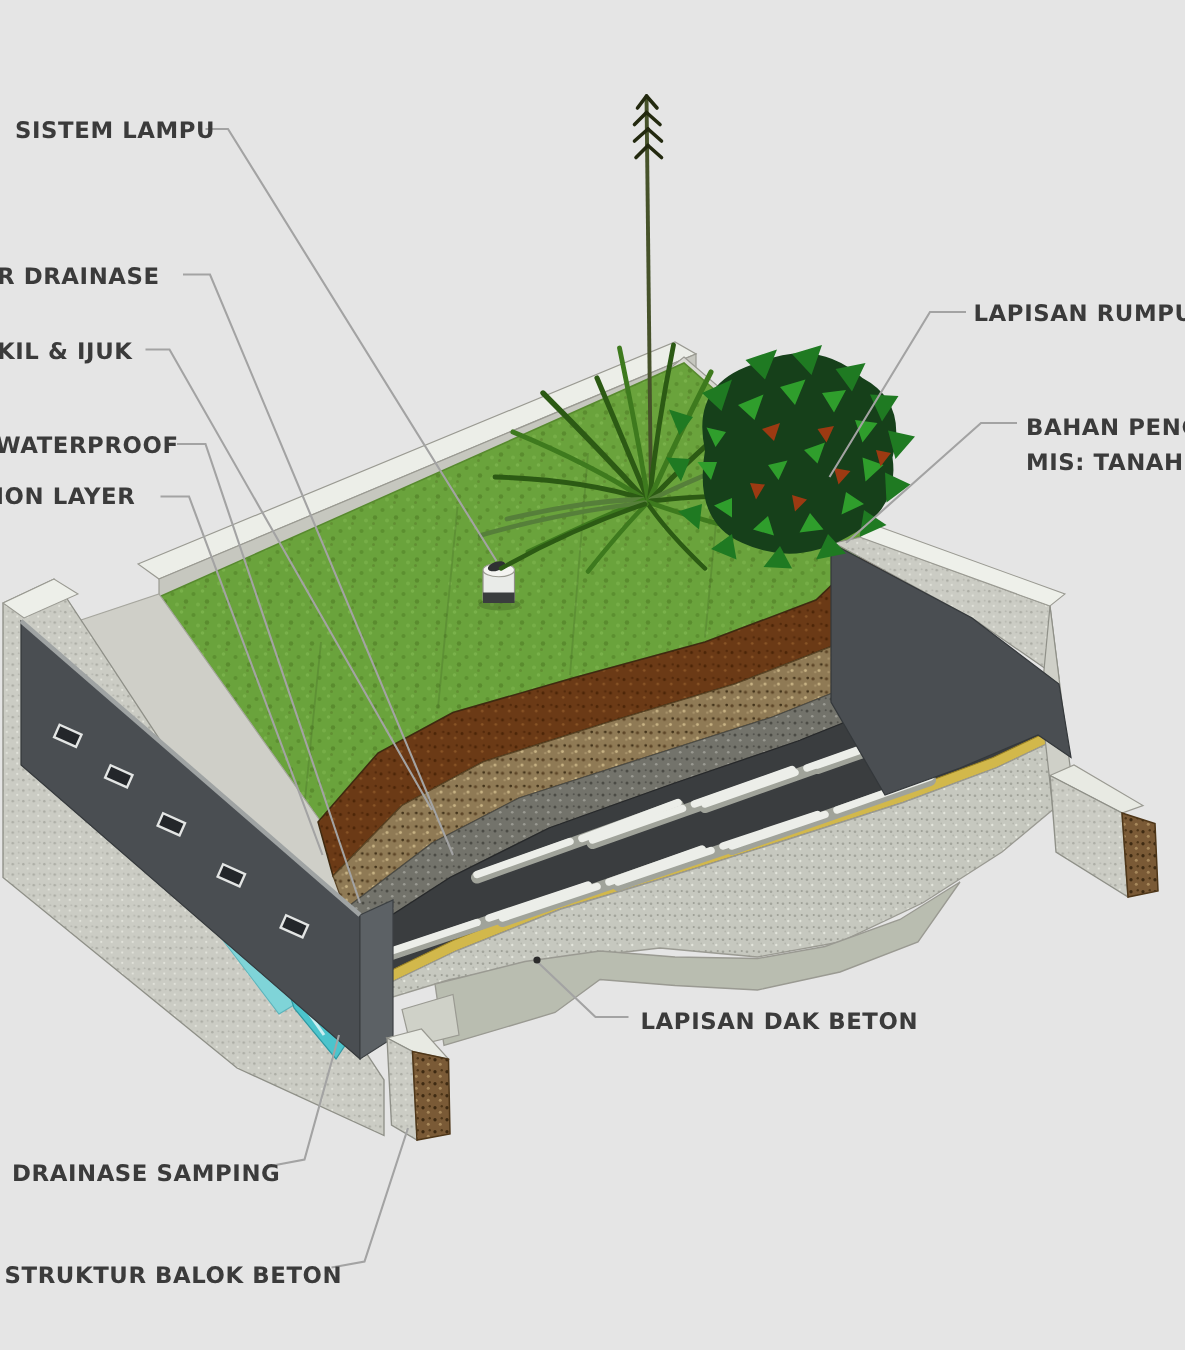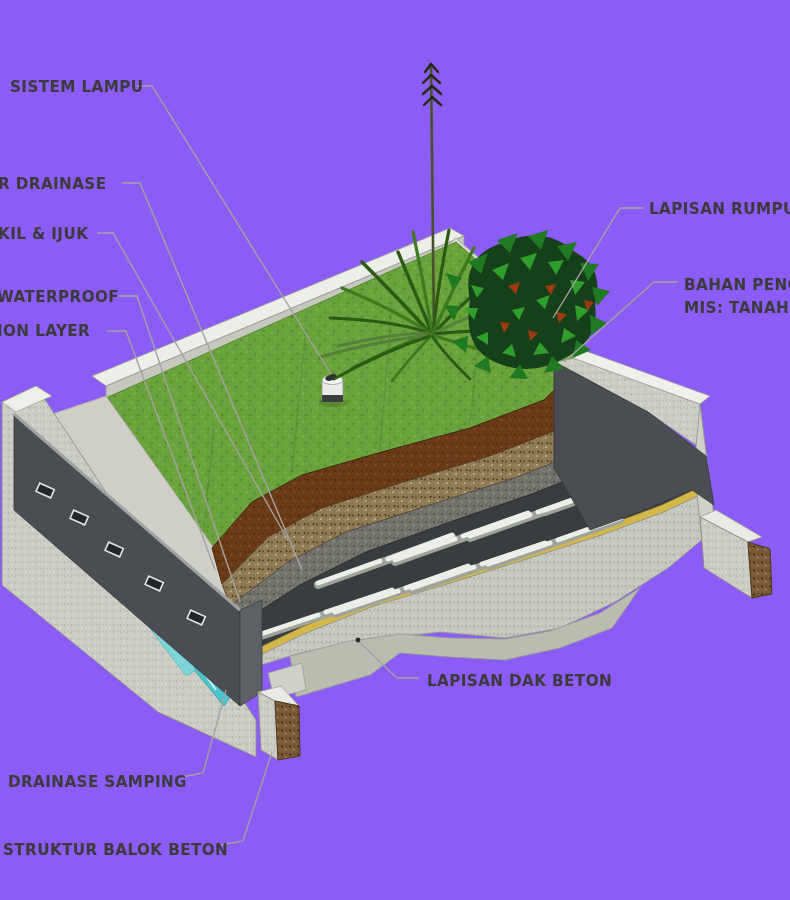--- a/index.html
+++ b/index.html
@@ -1,16 +1,16 @@
 <!DOCTYPE html>
 <html><head>
 <meta charset="utf-8">
 <style>
   html,body{margin:0;padding:0;background:#ffffff;}
-  .stage{position:relative;width:790px;height:900px;background:#8b5cf6;overflow:hidden;
+  .stage{position:relative;width:790px;height:900px;background:#e5e5e5;overflow:hidden;
          font-family:"DejaVu Sans","Liberation Sans",sans-serif;}
   svg{display:block;}
   text.lbl{font:700 15.2px "DejaVu Sans","Liberation Sans",sans-serif;fill:#3b3b3b;letter-spacing:.4px;}
   .leader{fill:none;stroke:#a3a3a3;stroke-width:1.4;}
 </style>
 </head>
 <body>
 
 <div class="stage">
 <svg width="790" height="900" viewBox="0 0 790 900">

